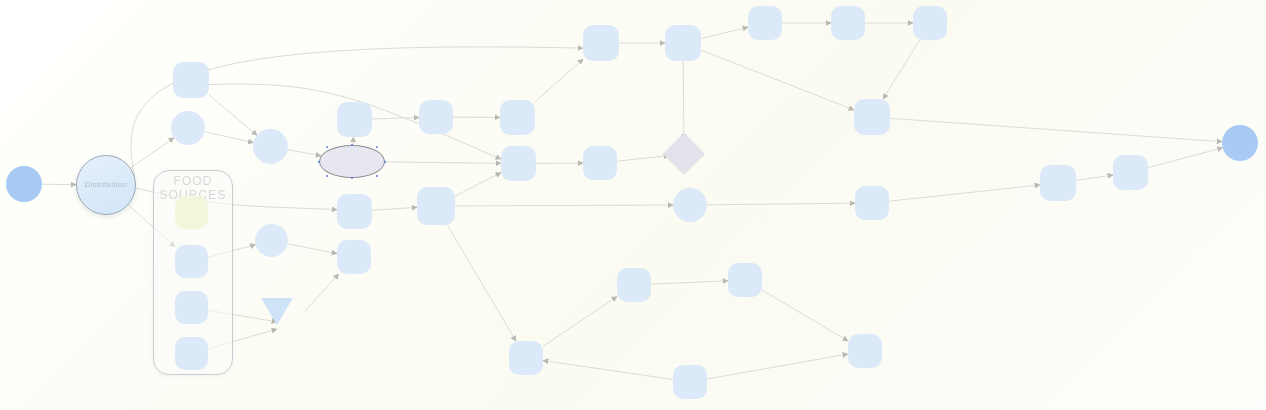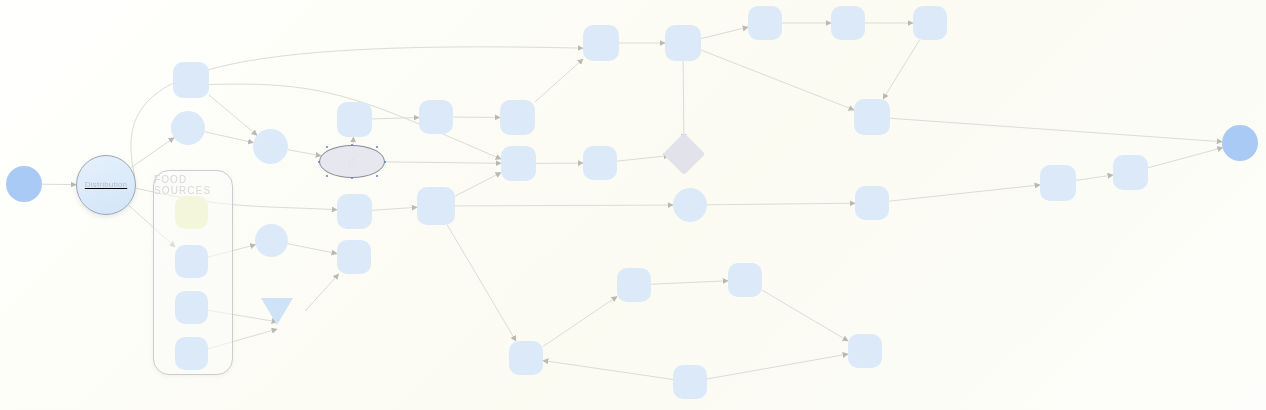--- a/index.html
+++ b/index.html
@@ -52,21 +52,20 @@
   }
   .n-accent {
     border-radius: 50%;
     background: #a8caf5;
   }
   .n-hub {
     border-radius: 50%;
     background: linear-gradient(160deg, #e6f0fb 0%, #d2e5f8 100%);
     border: 1px solid #9aa6b4;
     box-shadow: 0 2px 5px rgba(120,130,145,0.18);
-    text-decoration: underline;
   }
   .n-ellipse {
     border-radius: 50%;
     background: #e7e7ef;
     border: 1px solid #8c8c99;
   }
   .n-diamond {
     background: #e2e2ea;
     transform: rotate(45deg);
     border-radius: 3px;
@@ -100,21 +99,22 @@
     border: 1px solid #c9ccd1;
     border-radius: 16px;
     background: rgba(250,250,250,0.55);
     box-shadow: 0 1px 4px rgba(140,145,155,0.12);
   }
   .group-title {
     position: absolute;
     top: 3px;
     left: 0;
     right: 0;
-    font-size: 10px;
+    text-align: center;
+    font-size: 12px;
     letter-spacing: 1.1px;
     color: #d8d8d8;
     user-select: none;
   }
   .handle {
     position: absolute;
     width: 2px;
     height: 2px;
     background: #5b7fd4;
     border-radius: 50%;

